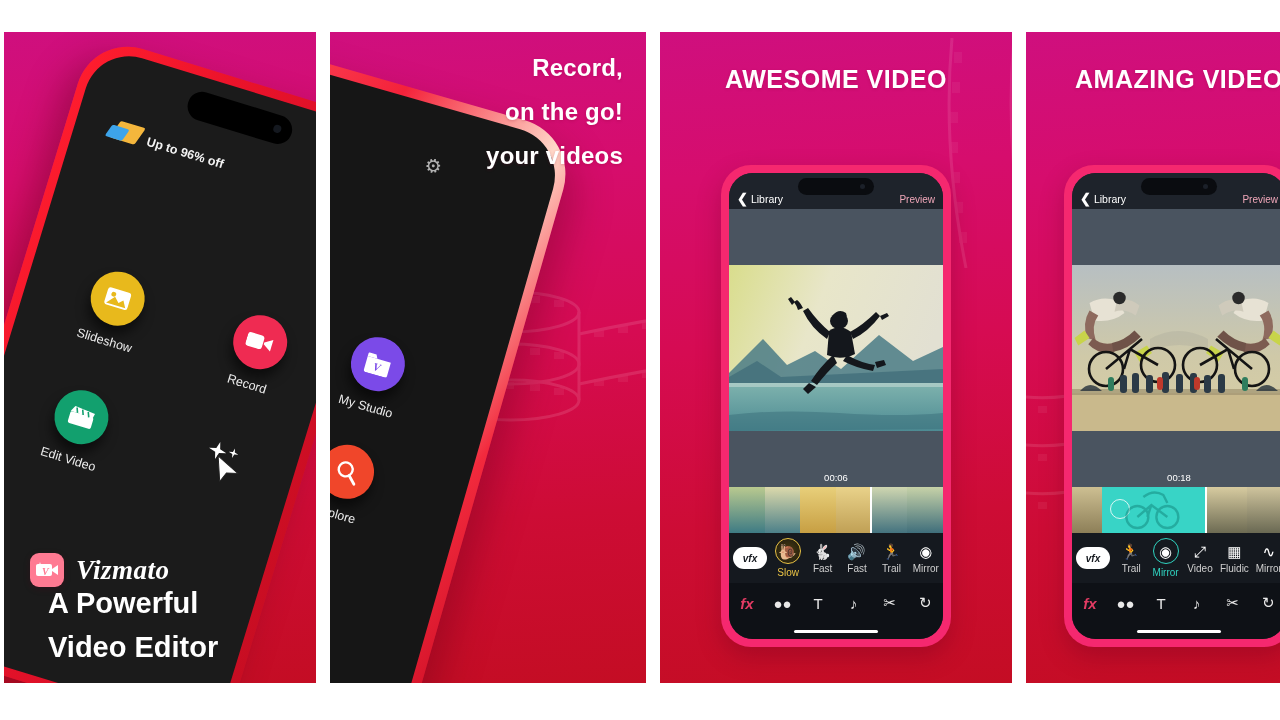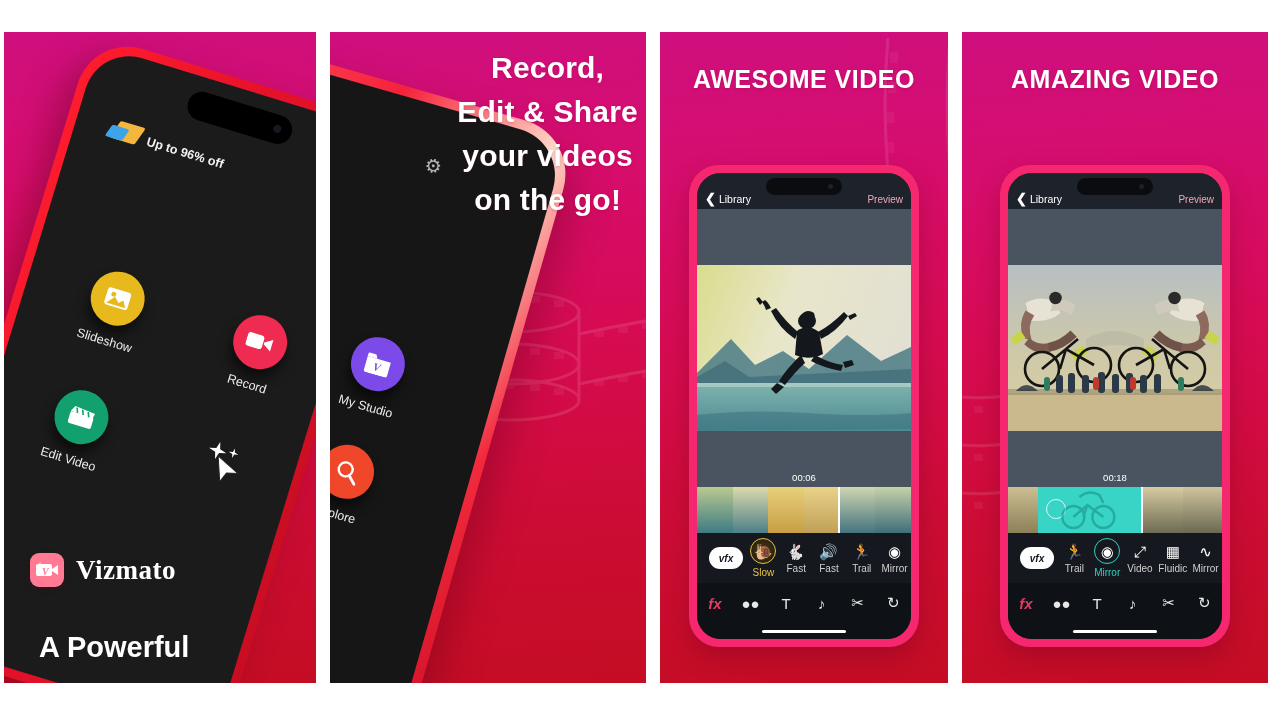--- a/index.html
+++ b/index.html
@@ -18,44 +18,44 @@
     padding: 0 0 0 4px;
   }
   .panel {
     position: relative;
     width: 312px; height: 651px;
     overflow: hidden;
     background: linear-gradient(176deg, #cf0f7e 0%, #d60d6d 22%, #d60b52 48%, #cd0c35 74%, #c40d24 100%);
     flex: 0 0 auto;
   }
   .panel.p2 { width: 316px; }
-  .panel.p3 { width: 288px; }
+  .panel.p3 { width: 352px; }
   .panel.p4 { width: 306px; }
 
   
   .film {
     position: absolute;
     opacity: .16;
     pointer-events: none;
   }
   .film svg { display: block; }
 
   
   .headline {
     position: absolute;
     color: #ffffff;
     font-weight: bold;
     letter-spacing: .2px;
     text-shadow: 0 1px 3px rgba(120,0,40,.25);
     z-index: 6;
   }
   .hl-p2 {
-    right: 8px; top: 14px;
-    text-align: center;
-    font-size: 30px;
+    right: 23px; top: 14px;
+    text-align: right;
+    font-size: 24px;
     line-height: 44px;
   }
   .hl-caps {
     left: 0; right: 0; top: 26px;
     text-align: center;
     font-size: 25px;
     line-height: 42px;
     letter-spacing: .5px;
     padding: 0 10px;
   }
@@ -205,21 +205,21 @@
     height: 46px; flex: 0 0 auto; display: flex; position: relative;
     background: #111;
   }
   .strip-cell { flex: 1 1 0; position: relative; overflow: hidden; }
   .playhead {
     position: absolute; top: 0; bottom: 0; width: 2px; background: #fff; z-index: 4;
   }
   .fx-bar {
     height: 50px; flex: 0 0 auto;
     background: #15191f;
-    display: flex; align-items: center; padding-left: 12px;
+    display: flex; align-items: center; padding-left: 4px;
     position: relative;
   }
   .fx-vfx {
     width: 34px; height: 22px; border-radius: 11px; background: #fff;
     display: flex; align-items: center; justify-content: center;
     color: #15191f; font-size: 10px; font-style: italic; font-weight: bold;
     flex: 0 0 auto; margin-right: 4px;
   }
   .fx-item {
     flex: 1 1 0; display: flex; flex-direction: column;
@@ -260,26 +260,26 @@
     position: absolute; left: 26px; bottom: 96px;
     display: flex; align-items: center; gap: 12px; z-index: 7;
   }
   .brand-mark {
     width: 34px; height: 34px; border-radius: 9px;
     background: #ff7a92;
     display: flex; align-items: center; justify-content: center;
     box-shadow: 0 2px 6px rgba(80,0,25,.3);
   }
   .brand-name {
-    color: #fff; font-size: 27px; font-weight: bold;
+    color: #fff; font-size: 27px; font-style: italic; font-weight: bold;
     font-family: "Liberation Serif", serif;
     letter-spacing: .5px;
   }
   .tagline {
-    position: absolute; left: 35px; bottom: 14px; z-index: 7;
+    position: absolute; left: 44px; bottom: 14px; z-index: 7;
     color: #fff; font-size: 29px; font-weight: bold; line-height: 44px;
   }
 </style>
 </head>
 <body>
 
 <div class="gallery">
 
   <div class="panel p1">
 
@@ -376,20 +376,21 @@
           <path d="M17 9 L23 5 L23 15 L17 11 Z" fill="#fff"></path>
           <path d="M5 2 L6 5 L9 6 L6 7 L5 10 L4 7 L1 6 L4 5 Z" fill="#fff"></path>
           <text x="7" y="15" font-size="10" font-style="italic" font-weight="bold" fill="#ff7a92" font-family="Liberation Serif, serif">V</text>
         </svg>
       </span>
       <span class="brand-name">Vizmato</span>
     </div>
 
     <div class="tagline">
       <div>A Powerful</div>
+      <div>Video Editor</div>
     </div>
   </div>
 
   <div class="panel p2">
 
     <div class="film" style="right:-30px; top:240px; width:250px; height:190px; opacity:.14;">
       <svg width="250" height="190" viewBox="0 0 250 190">
         <g fill="none" stroke="#ffd2e0" stroke-width="3">
           <ellipse cx="85" cy="40" rx="68" ry="20"></ellipse>
           <ellipse cx="85" cy="92" rx="68" ry="20"></ellipse>
@@ -449,23 +450,22 @@
             </span>
             <span class="tile-lbl">Explore</span>
           </div>
         </div>
 
       </div>
     </div>
 
     <div class="headline hl-p2">
       <div>Record,</div>
-      <div>Edit &amp; Share</div>
+      <div>on the go!</div>
       <div>your videos</div>
-      <div>on the go!</div>
     </div>
   </div>
 
   <div class="panel p3">
 
     <div class="film" style="right:-40px; top:6px; width:130px; height:230px; opacity:.12;">
       <svg width="130" height="230" viewBox="0 0 130 230">
         <g fill="none" stroke="#ffd2e0" stroke-width="3">
           <path d="M30 0 Q 20 110 44 230"></path>
             <path d="M92 0 Q 82 110 106 230"></path>

